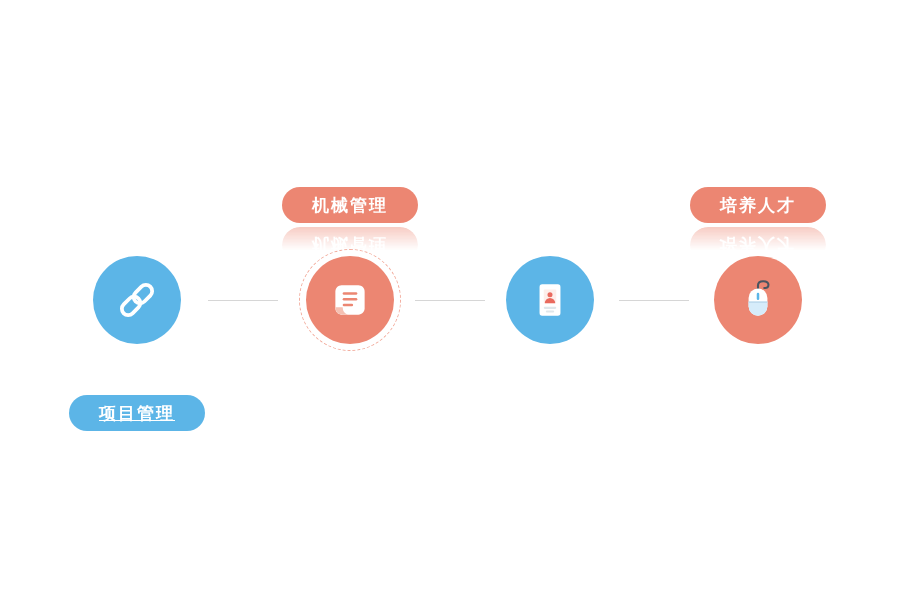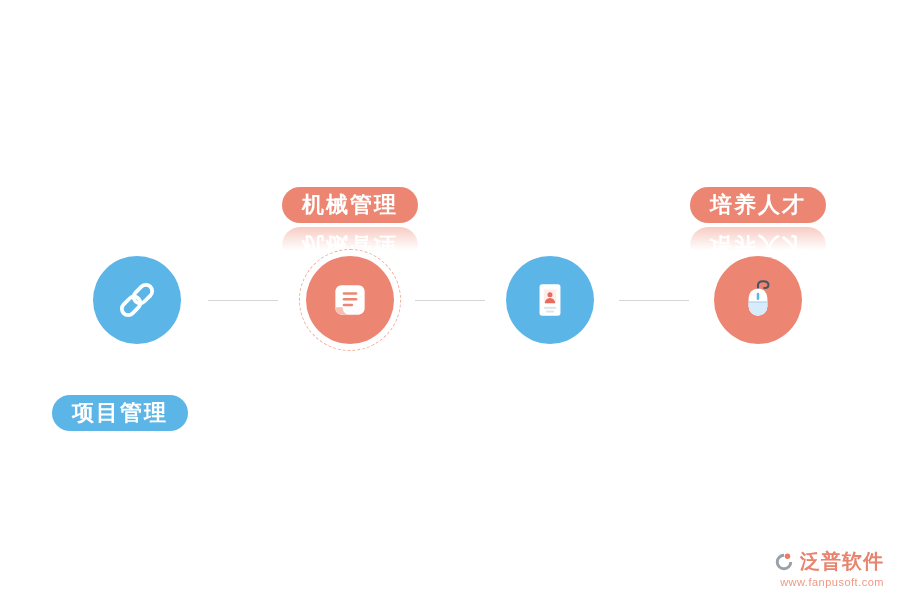--- a/index.html
+++ b/index.html
@@ -43,21 +43,21 @@
     background: #d6d6d6;
   }
 
   
   .pill {
     position: absolute;
     width: 136px;
     height: 36px;
     border-radius: 18px;
     color: #ffffff;
-    font-size: 22px;
+    font-size: 17px;
     font-weight: bold;
     letter-spacing: 2px;
     display: flex;
     align-items: center;
     justify-content: center;
     white-space: nowrap;
   }
   .pill-blue  { background: #5cb5e7; }
   .pill-coral { background: #ec8672; }
 
@@ -140,27 +140,17 @@
   <div class="node bg-coral" style="left:714px; top:256px;">
     <svg width="46" height="46" viewBox="0 0 44 44">
       <path d="M22 12 V8 q0 -4 5 -4 q5 0 5 3.5 q0 3.5 -4 3" fill="none" stroke="#4a5560" stroke-width="2" stroke-linecap="round"></path>
       <rect x="13" y="11" width="18" height="26" rx="9" fill="#ffffff"></rect>
       <path d="M13 24 v4 a9 9 0 0 0 18 0 v-4 z" fill="#d6ecfa"></path>
       <line x1="13" y1="24" x2="31" y2="24" stroke="#bcd9ec" stroke-width="1.5"></line>
       <rect x="20.8" y="15" width="2.4" height="7" rx="1.2" fill="#5bb6e8"></rect>
     </svg>
   </div>
 
-  <div class="pill pill-blue" style="left:52px; top:395px;">项目管理</div>
+  <div class="pill pill-blue" style="left:69px; top:395px;text-decoration:underline;">项目管理</div>
 
 
-  <div class="brand">
-    <div class="brand-row">
-      <svg width="22" height="22" viewBox="0 0 24 24">
-        <path d="M12 3 a9 9 0 1 0 9 9 h-3.2 a5.8 5.8 0 1 1 -5.8 -5.8 z" fill="#99a1a8"></path>
-        <circle cx="15.8" cy="5.6" r="3" fill="#ee7a66"></circle>
-      </svg>
-      <span class="brand-name">泛普软件</span>
-    </div>
-    <div class="brand-url">www.fanpusoft.com</div>
-  </div>
 
 </div>
 
 </body></html>

